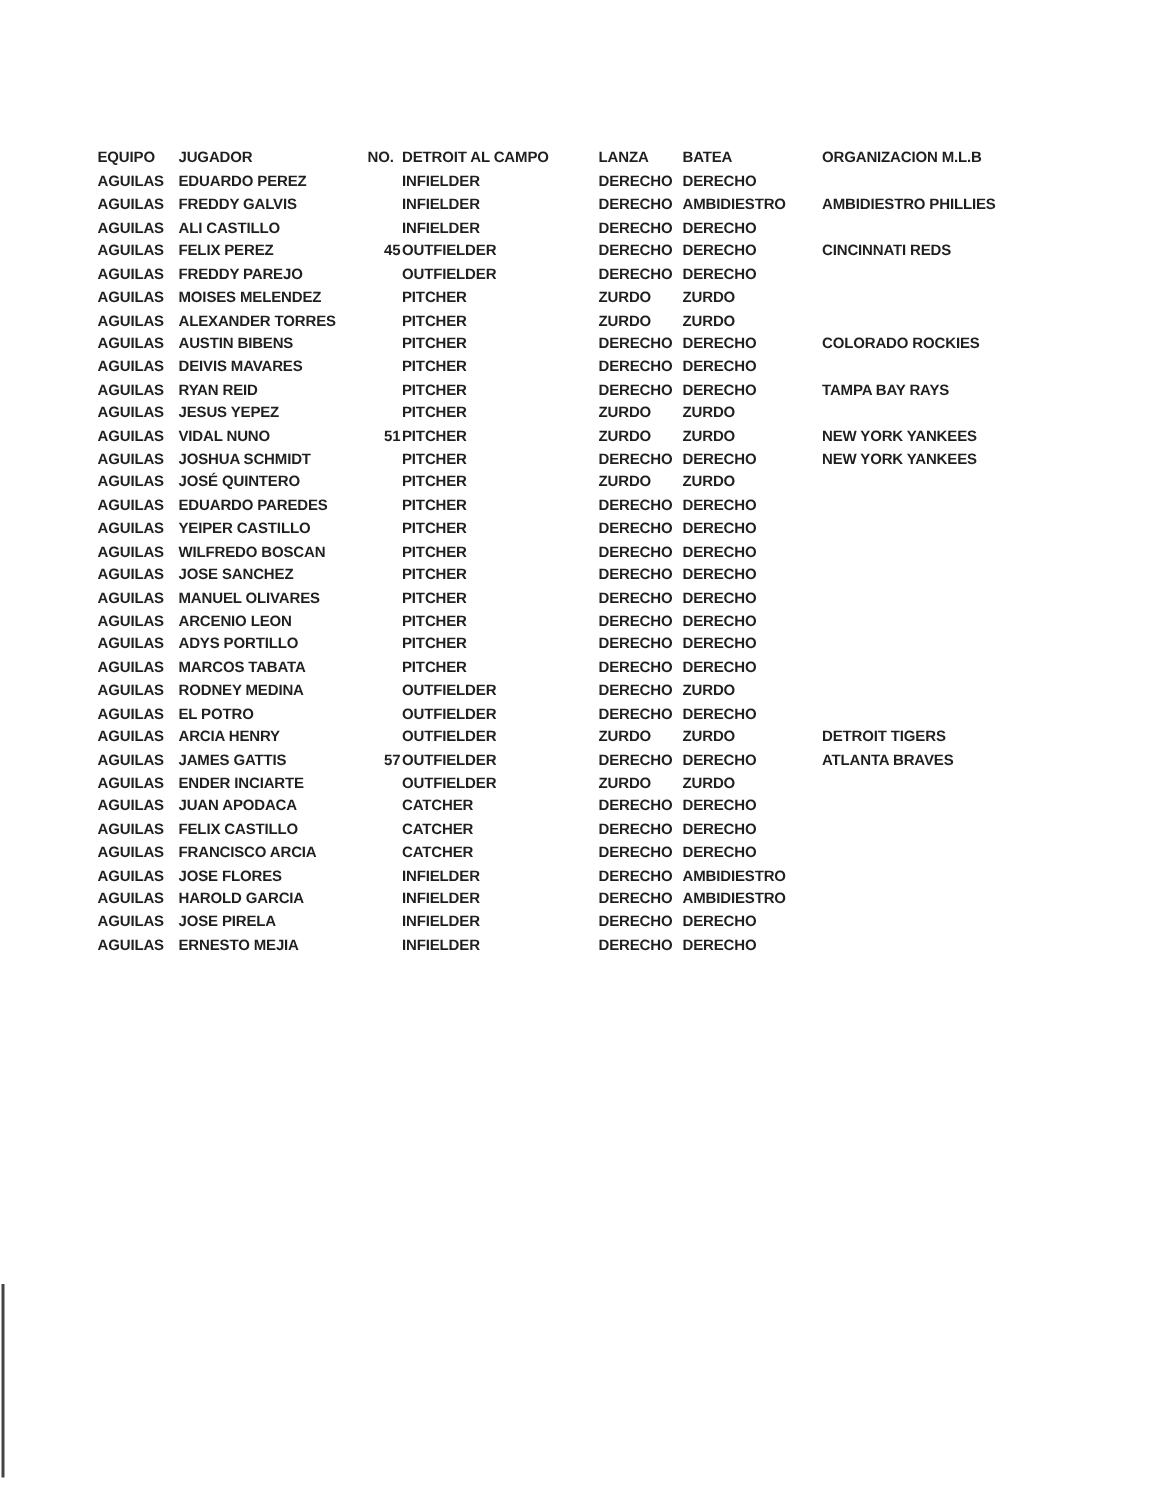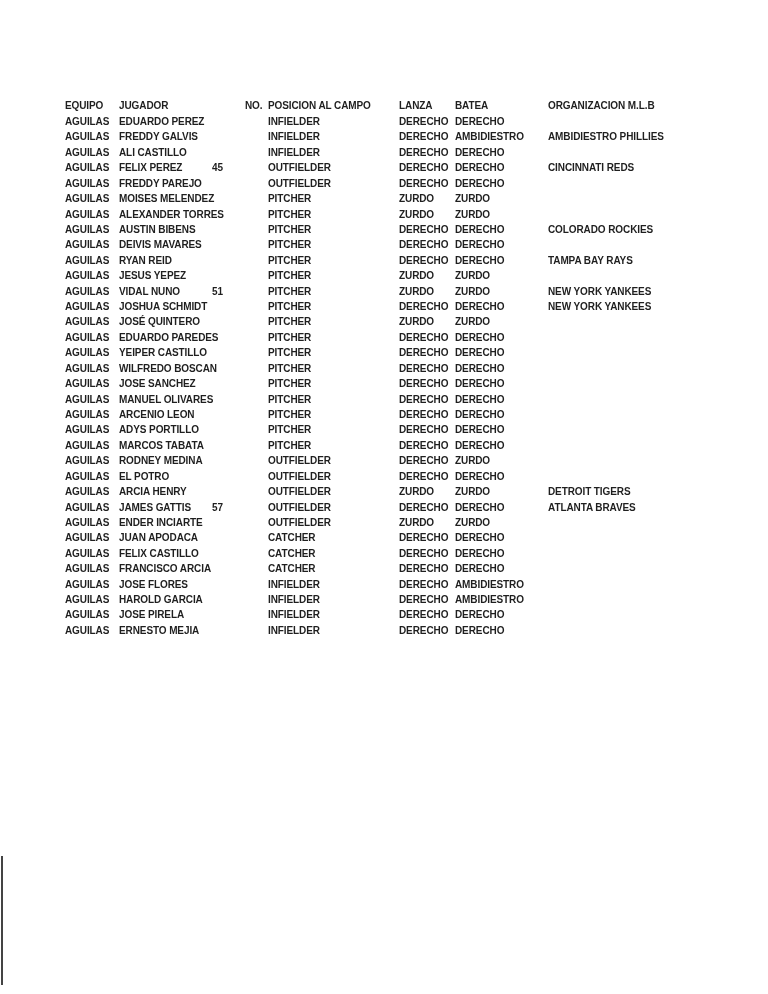--- a/index.html
+++ b/index.html
@@ -23,21 +23,21 @@
     margin-top:32px;
   }
   .cell{
     position:absolute;
     top:0;
     white-space:nowrap;
     line-height:15px;
   }
   .c-equipo{left:65px;}
   .c-jugador{left:119px;}
-  .c-no{left:212px;width:35px;text-align:left;}
+  .c-no{left:244px;width:35px;text-align:center;}
   .c-pos{left:268px;}
   .c-lanza{left:399px;}
   .c-batea{left:455px;}
   .c-org{left:548px;}
   .header-row .c-no{left:245px;width:auto;text-align:center;}
   .scan-line{
     position:absolute;
     left:1px;
     top:856px;
     width:2px;
@@ -47,21 +47,21 @@
 </style>
 </head>
 <body>
 
 <div class="page">
 
   <div class="row header-row" style="top:66px;">
     <span class="cell c-equipo">EQUIPO</span>
     <span class="cell c-jugador">JUGADOR</span>
     <span class="cell c-no">NO.</span>
-    <span class="cell c-pos">POSICION AL CAMPO</span>
+    <span class="cell c-pos">DETROIT AL CAMPO</span>
     <span class="cell c-lanza">LANZA</span>
     <span class="cell c-batea">BATEA</span>
     <span class="cell c-org">ORGANIZACION M.L.B</span>
   </div>
 
   <div id="rows-container">
       <div class="row" style="top: 82px;">
         <span class="cell c-equipo">AGUILAS</span>
         <span class="cell c-jugador">EDUARDO PEREZ</span>
         <span class="cell c-pos">INFIELDER</span>

